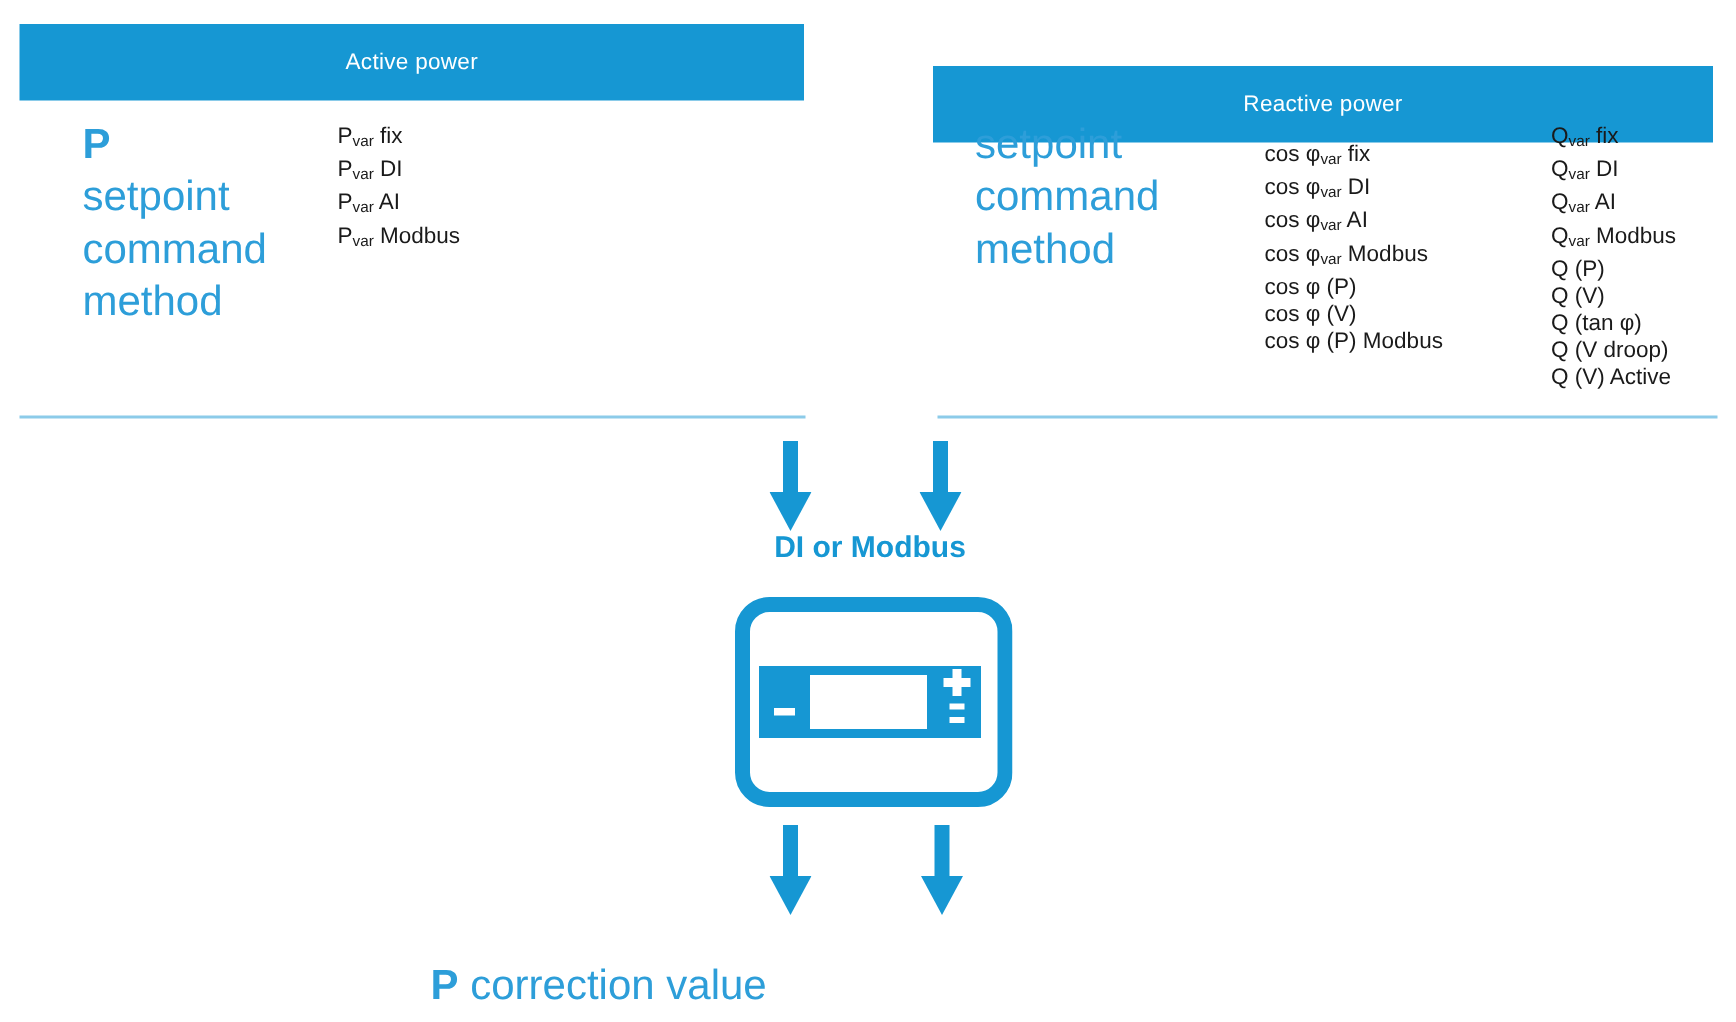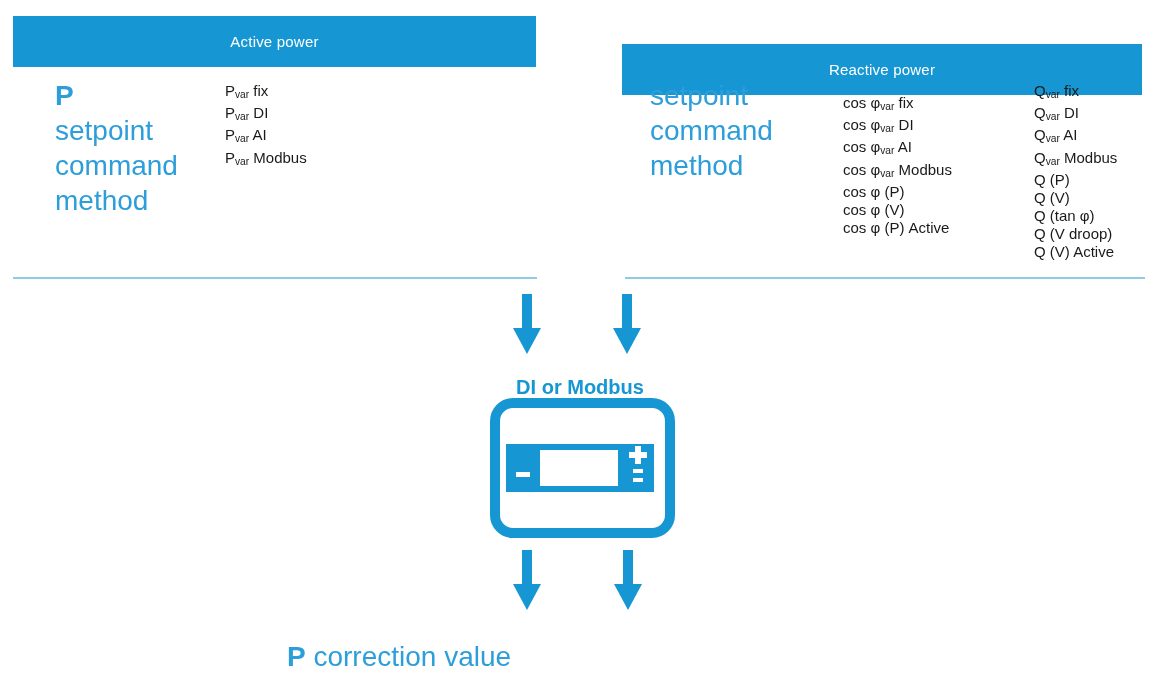--- a/index.html
+++ b/index.html
@@ -42,21 +42,21 @@
   }
   .divider-left{left:13px;width:524px;}
   .divider-right{left:625px;width:520px;}
   .arrow{position:absolute;width:28px;height:60px;}
   .arrow svg{display:block;width:100%;height:100%;}
   .arrow-top-1{left:513px;top:294px;}
   .arrow-top-2{left:613px;top:294px;}
   .arrow-bot-1{left:513px;top:550px;}
   .arrow-bot-2{left:614px;top:550px;}
   .controller-label{
-    position:absolute;left:480px;top:376px;width:200px;text-align:center;
+    position:absolute;left:480px;top:354px;width:200px;text-align:center;
     color:var(--accent);font-size:20px;font-weight:bold;white-space:nowrap;
   }
   .controller{position:absolute;left:490px;top:398px;width:185px;height:140px;}
   .controller svg{display:block;width:100%;height:100%;}
   .correction-label{
     position:absolute;top:641px;color:var(--title-blue);
     font-size:28px;white-space:nowrap;
   }
   .label-p{left:287px;}
   .label-q{left:640px;}
@@ -93,21 +93,21 @@
       <div><span>method</span></div>
     </div>
 
   <div class="method-list list-cos">
       <div><span>cos φ</span><span class="sub">var</span><span> fix</span></div>
       <div><span>cos φ</span><span class="sub">var</span><span> DI</span></div>
       <div><span>cos φ</span><span class="sub">var</span><span> AI</span></div>
       <div><span>cos φ</span><span class="sub">var</span><span> Modbus</span></div>
       <div><span>cos φ (P)</span></div>
       <div><span>cos φ (V)</span></div>
-      <div><span>cos φ (P) Active</span></div>
+      <div><span>cos φ (P) Modbus</span></div>
     </div>
 
   <div class="method-list list-q">
       <div><span>Q</span><span class="sub">var</span><span> fix</span></div>
       <div><span>Q</span><span class="sub">var</span><span> DI</span></div>
       <div><span>Q</span><span class="sub">var</span><span> AI</span></div>
       <div><span>Q</span><span class="sub">var</span><span> Modbus</span></div>
       <div><span>Q (P)</span></div>
       <div><span>Q (V)</span></div>
       <div><span>Q (tan φ)</span></div>

